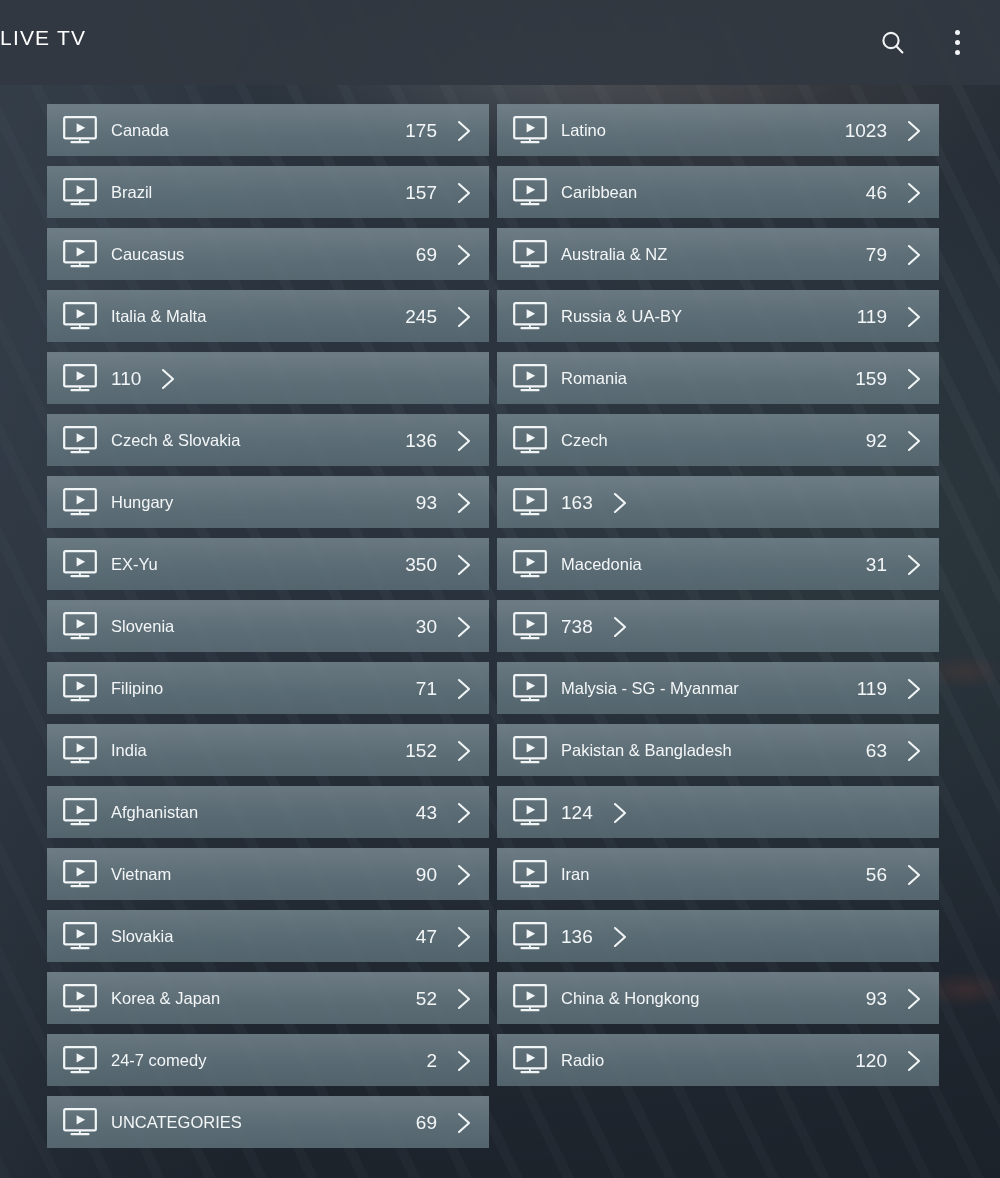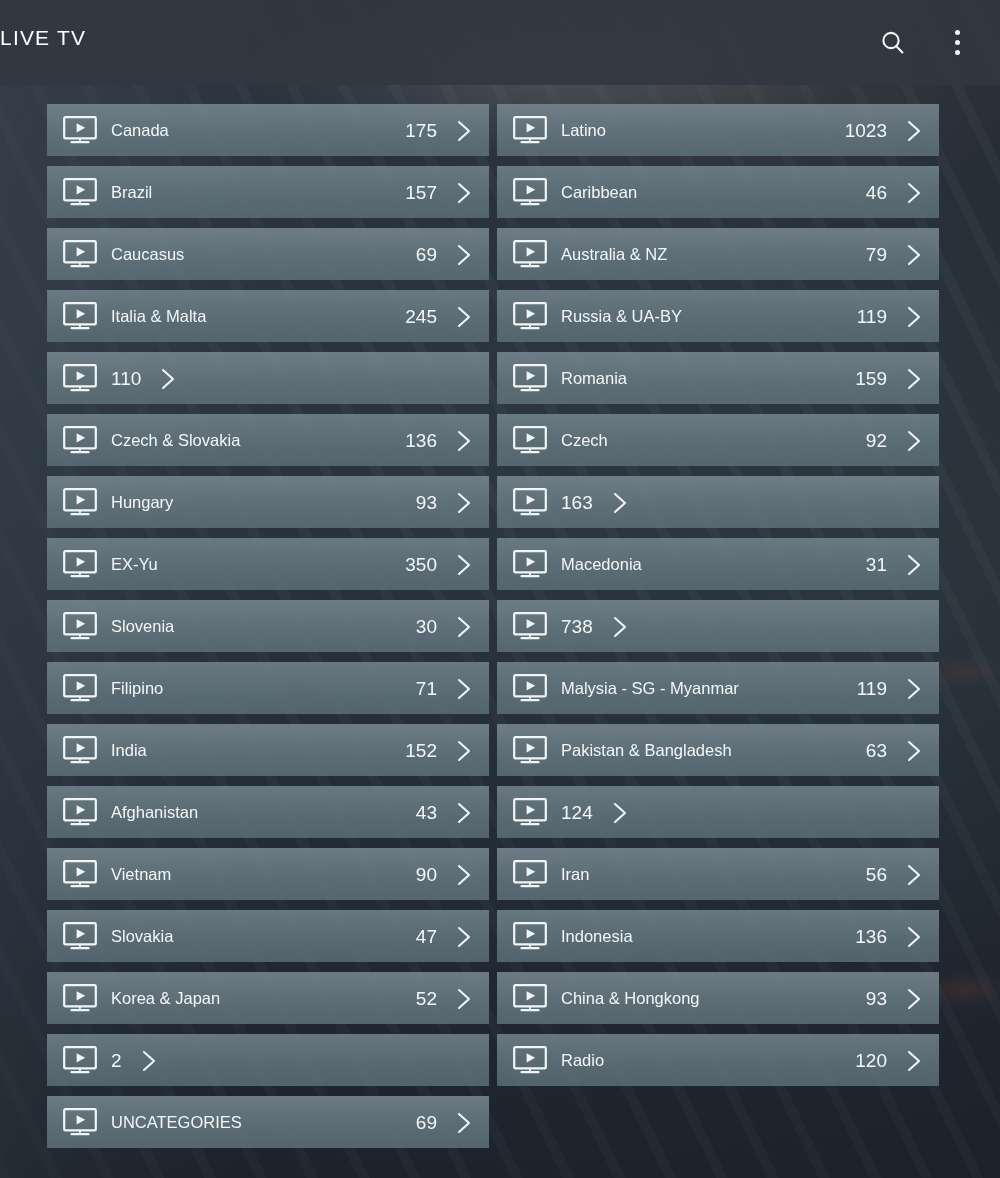--- a/index.html
+++ b/index.html
@@ -361,20 +361,21 @@
       <path d="M6 5 L16 14 L6 23" stroke="#f2f5f6" stroke-width="2.1" stroke-linecap="round" stroke-linejoin="round"></path>
     </svg>
   </div>
       <div class="row">
     <svg class="tv-icon" viewBox="0 0 34 30" fill="none">
       <rect x="1.2" y="1.2" width="31.6" height="21.2" rx="1.2" stroke="#f2f5f6" stroke-width="2.2"></rect>
       <path d="M13.6 7.2 L22.2 11.8 L13.6 16.4 Z" fill="#f2f5f6"></path>
       <line x1="8.5" y1="26.2" x2="25.5" y2="26.2" stroke="#f2f5f6" stroke-width="2.2" stroke-linecap="round"></line>
       <line x1="16.9" y1="22.6" x2="16.9" y2="26.2" stroke="#f2f5f6" stroke-width="1.8"></line>
     </svg>
+    <span class="row-label">24-7 comedy</span>
     <span class="row-count">2</span>
     <svg class="chev" viewBox="0 0 22 28" fill="none">
       <path d="M6 5 L16 14 L6 23" stroke="#f2f5f6" stroke-width="2.1" stroke-linecap="round" stroke-linejoin="round"></path>
     </svg>
   </div>
       <div class="row">
     <svg class="tv-icon" viewBox="0 0 34 30" fill="none">
       <rect x="1.2" y="1.2" width="31.6" height="21.2" rx="1.2" stroke="#f2f5f6" stroke-width="2.2"></rect>
       <path d="M13.6 7.2 L22.2 11.8 L13.6 16.4 Z" fill="#f2f5f6"></path>
       <line x1="8.5" y1="26.2" x2="25.5" y2="26.2" stroke="#f2f5f6" stroke-width="2.2" stroke-linecap="round"></line>
@@ -554,21 +555,20 @@
       <path d="M6 5 L16 14 L6 23" stroke="#f2f5f6" stroke-width="2.1" stroke-linecap="round" stroke-linejoin="round"></path>
     </svg>
   </div>
       <div class="row">
     <svg class="tv-icon" viewBox="0 0 34 30" fill="none">
       <rect x="1.2" y="1.2" width="31.6" height="21.2" rx="1.2" stroke="#f2f5f6" stroke-width="2.2"></rect>
       <path d="M13.6 7.2 L22.2 11.8 L13.6 16.4 Z" fill="#f2f5f6"></path>
       <line x1="8.5" y1="26.2" x2="25.5" y2="26.2" stroke="#f2f5f6" stroke-width="2.2" stroke-linecap="round"></line>
       <line x1="16.9" y1="22.6" x2="16.9" y2="26.2" stroke="#f2f5f6" stroke-width="1.8"></line>
     </svg>
-    <span class="row-label">Indonesia</span>
     <span class="row-count">136</span>
     <svg class="chev" viewBox="0 0 22 28" fill="none">
       <path d="M6 5 L16 14 L6 23" stroke="#f2f5f6" stroke-width="2.1" stroke-linecap="round" stroke-linejoin="round"></path>
     </svg>
   </div>
       <div class="row">
     <svg class="tv-icon" viewBox="0 0 34 30" fill="none">
       <rect x="1.2" y="1.2" width="31.6" height="21.2" rx="1.2" stroke="#f2f5f6" stroke-width="2.2"></rect>
       <path d="M13.6 7.2 L22.2 11.8 L13.6 16.4 Z" fill="#f2f5f6"></path>
       <line x1="8.5" y1="26.2" x2="25.5" y2="26.2" stroke="#f2f5f6" stroke-width="2.2" stroke-linecap="round"></line>

